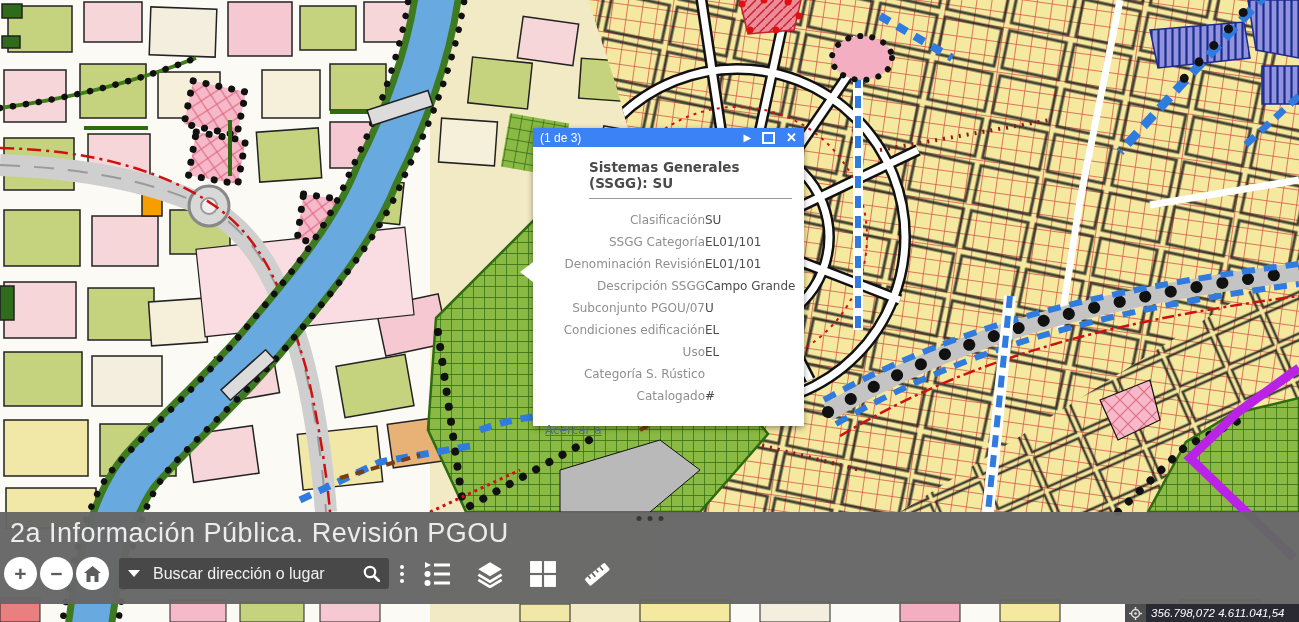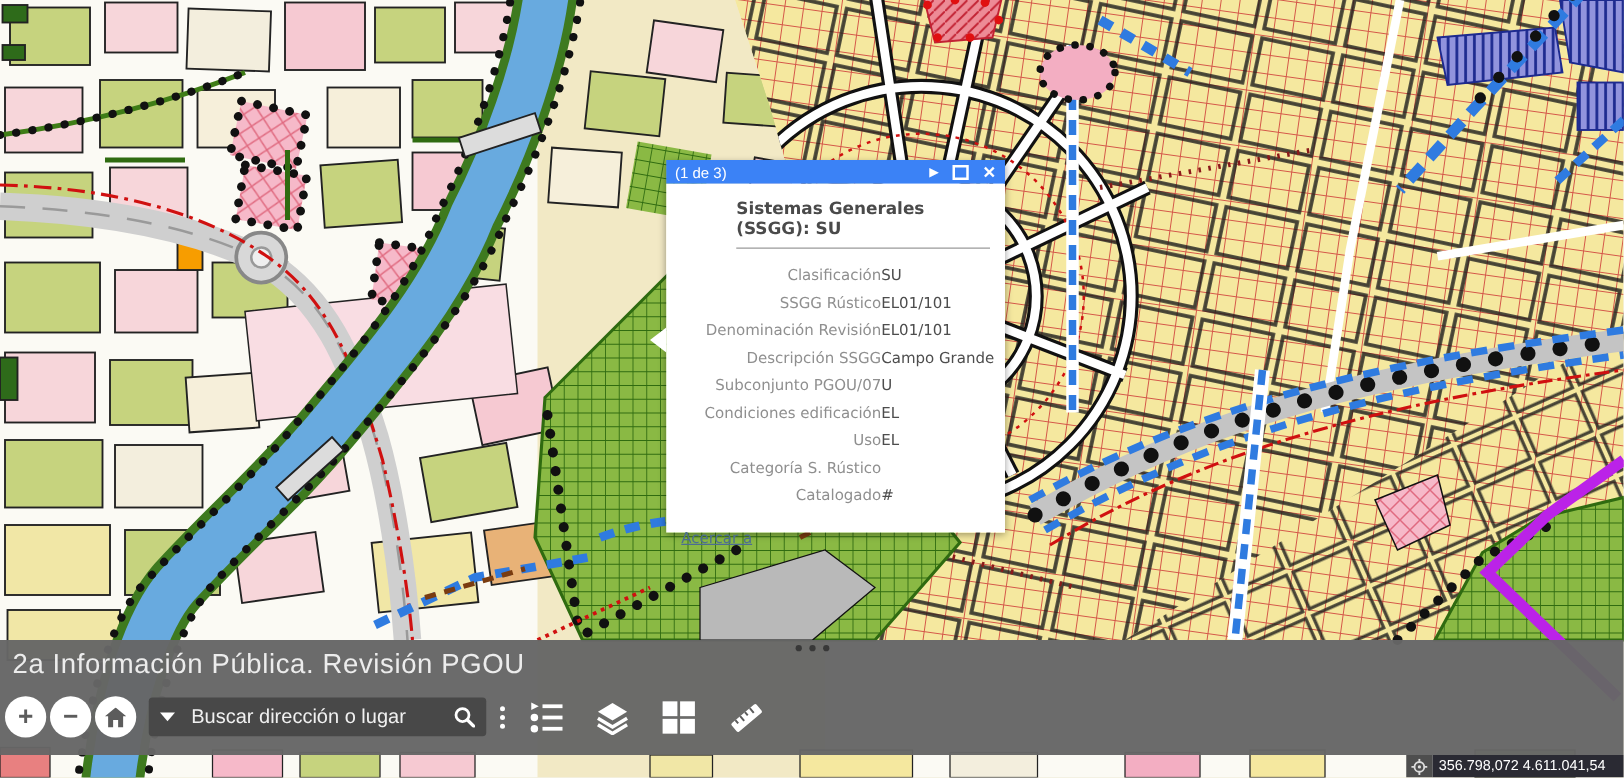--- a/index.html
+++ b/index.html
@@ -30,42 +30,42 @@
   .field-value{color:#4d4d4d;white-space:nowrap;}
   .zoom-link{display:inline-block;margin-top:16px;font-size:12px;
          color:#4c6d92;text-decoration:underline;cursor:pointer;}
 
   
   .bottom-bar{position:absolute;left:0;top:512px;width:1299px;height:92px;
          background:rgba(102,102,102,.97);}
   .bar-handle{position:absolute;left:50%;top:4px;transform:translateX(-50%);
          display:flex;gap:6px;cursor:pointer;}
   .bar-handle .dot{width:5px;height:5px;border-radius:50%;background:#383838;}
-  .bar-title{position:absolute;left:10px;top:6px;font-size:22px;font-weight:300;
+  .bar-title{position:absolute;left:10px;top:6px;font-size:27px;font-weight:300;
          color:#ececec;letter-spacing:.5px;white-space:nowrap;}
   .toolbar{position:absolute;left:4px;top:45px;display:flex;align-items:center;}
   .circle-btn{width:33px;height:33px;border-radius:50%;background:#fff;color:#5c5c5c;
          display:flex;align-items:center;justify-content:center;margin-right:3px;
          font-size:21px;font-weight:bold;cursor:pointer;user-select:none;}
   .search-box{margin-left:7px;width:252px;height:31px;background:#484848;
          border-radius:3px;display:flex;align-items:center;padding:0 9px;}
   .caret-down{width:0;height:0;border-left:6px solid transparent;
          border-right:6px solid transparent;border-top:7px solid #fff;
          margin-right:11px;cursor:pointer;}
   .search-input{flex:1;background:transparent;border:none;outline:none;color:#fff;
          font-size:16px;font-family:"Liberation Sans",sans-serif;min-width:0;}
   .search-input::placeholder{color:#fff;opacity:.92;}
   .search-go{cursor:pointer;display:flex;align-items:center;}
   .kebab{display:flex;flex-direction:column;gap:3px;margin:0 13px 0 11px;cursor:pointer;}
   .kebab .dot{width:4px;height:4px;background:#fff;border-radius:50%;}
   .tool-icons{display:flex;align-items:center;gap:24px;margin-left:6px;}
   .tool-btn{cursor:pointer;display:flex;align-items:center;justify-content:center;}
 
   
-  .coord{position:absolute;right:0;top:604px;height:18px;display:flex;align-items:flex-start;}
+  .coord{position:absolute;right:0;top:604px;height:18px;display:flex;align-items:flex-start;font-style:italic;}
   .coord-btn{width:21px;height:18px;background:#4e4e4e;display:flex;
          align-items:center;justify-content:center;cursor:pointer;}
   .coord-text{background:#2a2a33;color:#fff;font-size:11.5px;height:18px;
          line-height:18px;padding:0 5px;white-space:nowrap;width:143px;overflow:hidden;}
 </style>
 </head>
 <body>
 
 <div id="stage">
 
@@ -313,21 +313,21 @@
     <span class="hdr-btn hdr-close">✕</span>
   </div>
   <div class="popup-body">
     <div class="popup-title">Sistemas Generales (SSGG): SU</div>
     <div>
           <div class="field-row">
             <span class="field-label">Clasificación</span>
             <span class="field-value">SU</span>
           </div>
           <div class="field-row">
-            <span class="field-label">SSGG Rústico</span>
+            <span class="field-label">SSGG Categoría</span>
             <span class="field-value">EL01/101</span>
           </div>
           <div class="field-row">
             <span class="field-label">Denominación Revisión</span>
             <span class="field-value">EL01/101</span>
           </div>
           <div class="field-row">
             <span class="field-label">Descripción SSGG</span>
             <span class="field-value">Campo Grande</span>
           </div>

